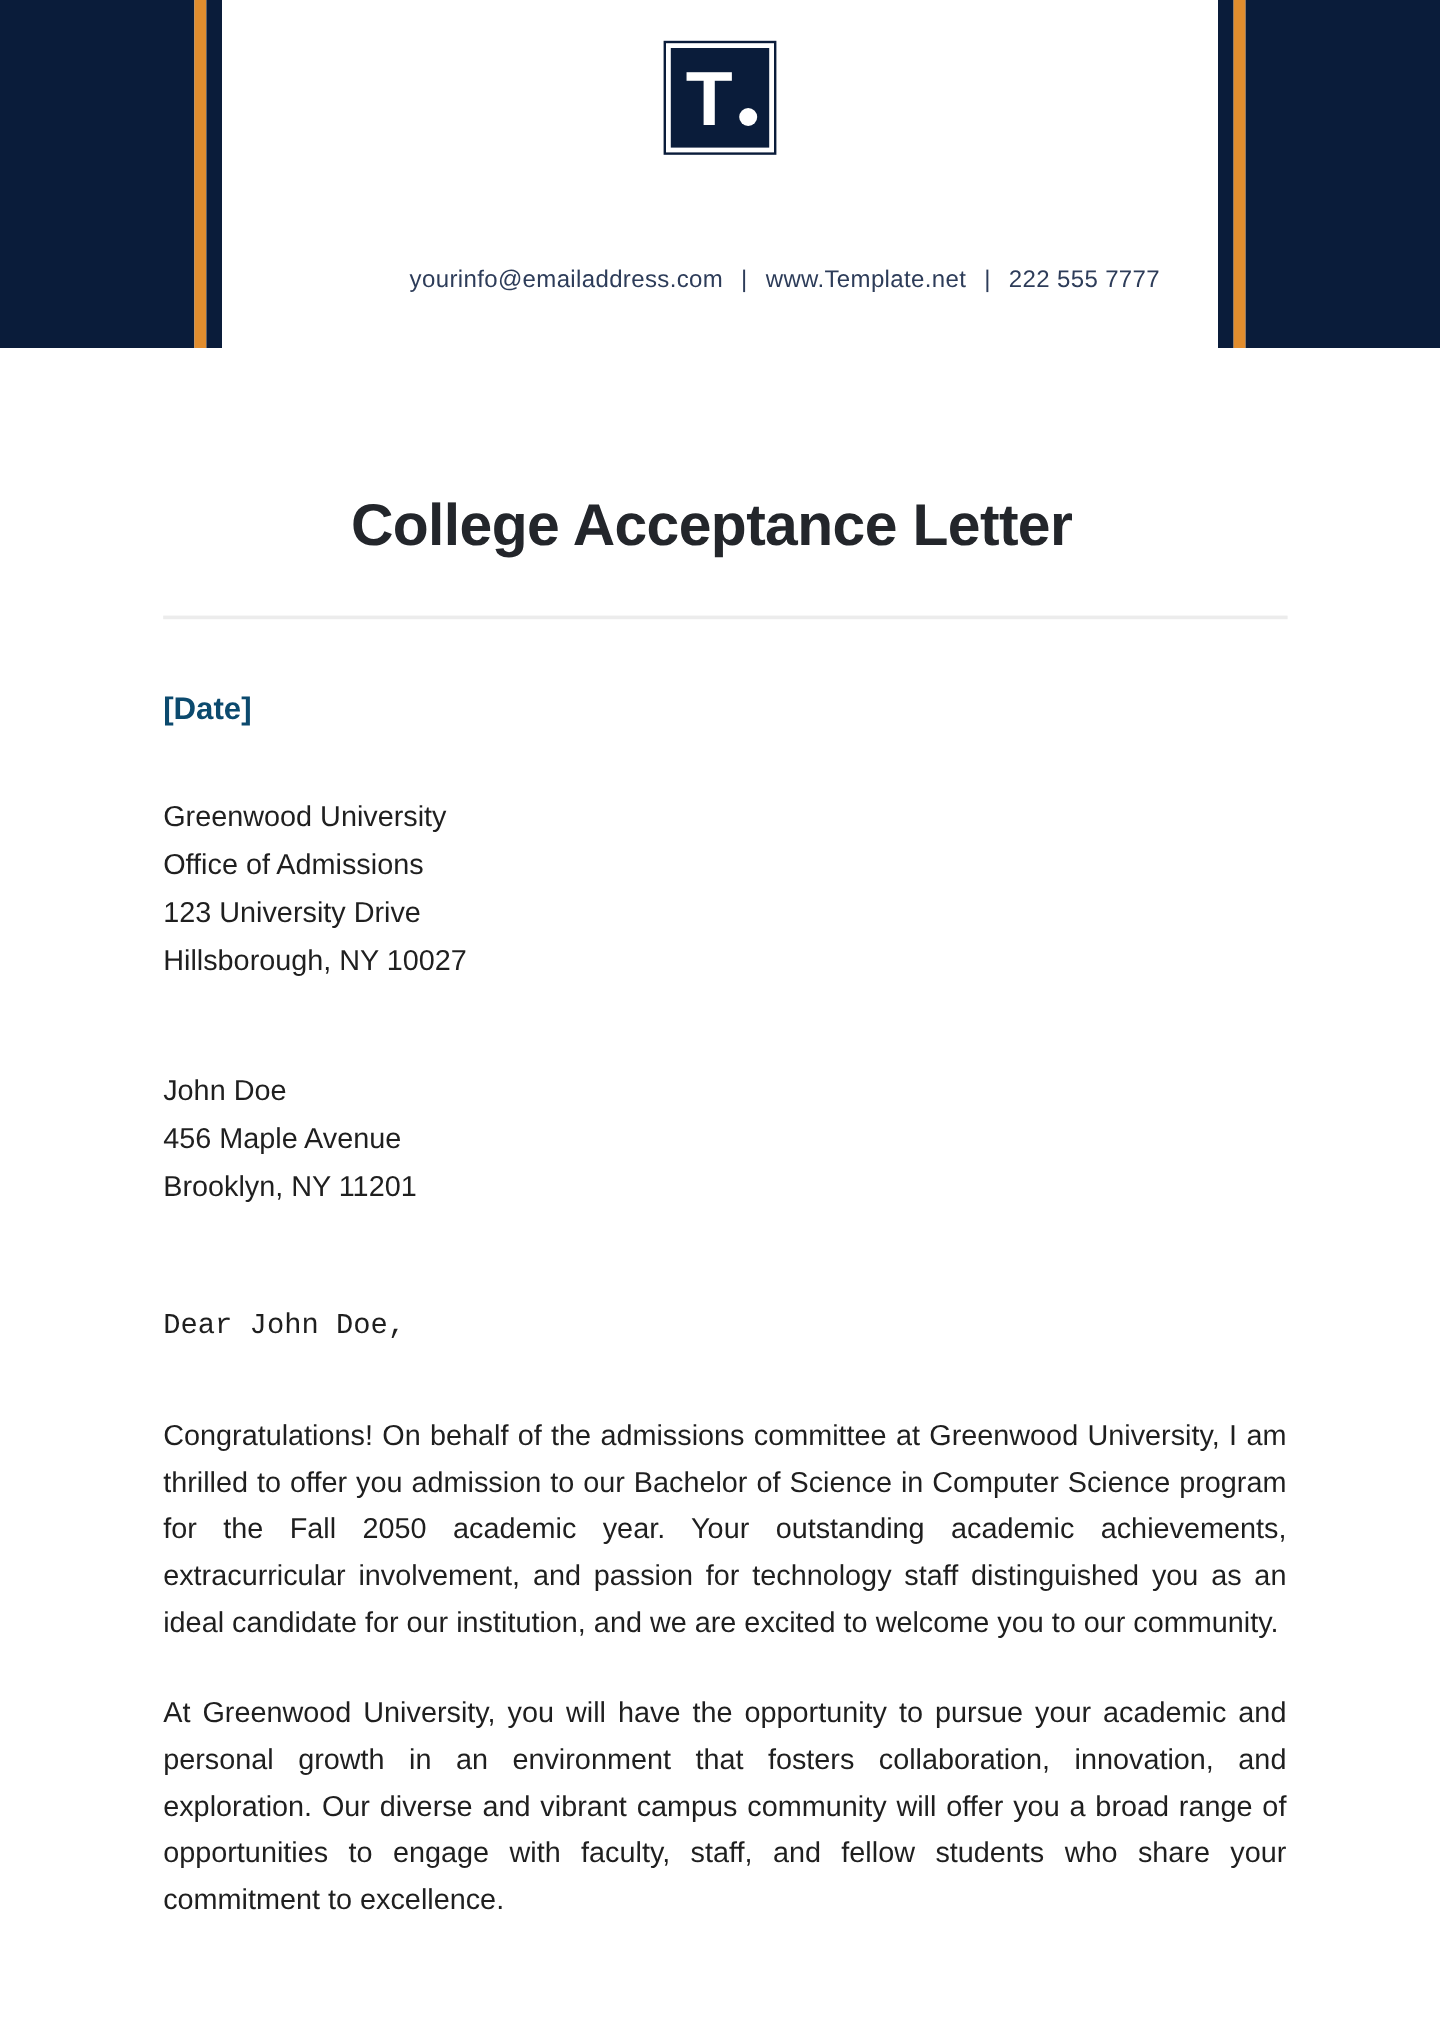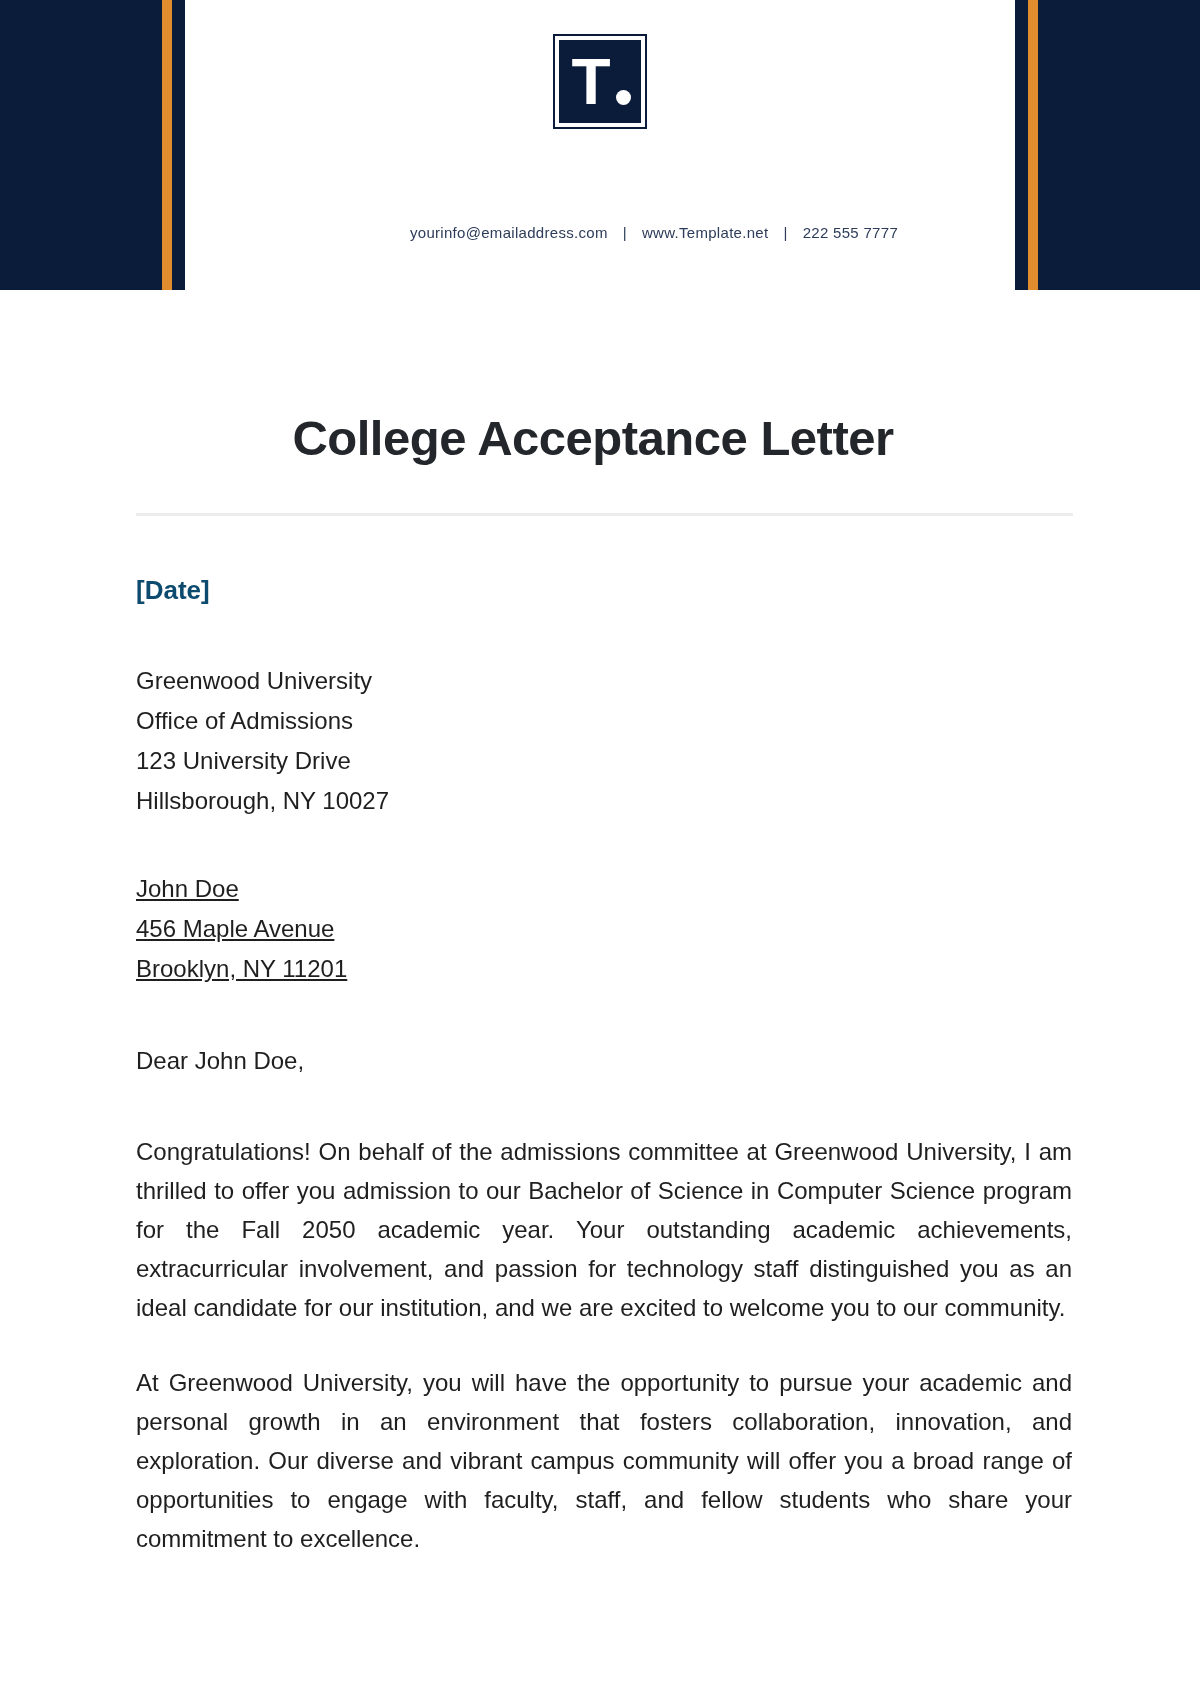--- a/index.html
+++ b/index.html
@@ -38,36 +38,36 @@
     letter-spacing:0;display:inline-block;
   }
   .logo-dot{
     position:absolute;right:-20px;bottom:9px;width:15px;height:15px;border-radius:50%;
     background:#ffffff;
   }
   
   .contact{
     position:absolute;left:186px;top:220px;width:936px;
     display:flex;justify-content:center;align-items:flex-start;gap:15px;
-    font-size:15px;line-height:26px;color:#2d3c59;letter-spacing:0.3px;
+    font-size:20px;line-height:26px;color:#2d3c59;letter-spacing:0.3px;
   }
   .contact .sep{color:#2d3c59;}
   
   .doc{position:absolute;top:290px;left:0;width:1200px;}
   .doc-title{
     margin:119px 14px 0 0;text-align:center;
     font-size:49px;line-height:58px;font-weight:700;color:#23262b;letter-spacing:-0.5px;
   }
   .divider{margin:46px 0 0 136px;width:937px;height:3px;background:#ececec;}
   .letter{margin-left:136px;width:936px;font-size:24px;color:#1f1f1f;}
   .date-line{margin-top:55px;font-size:26px;line-height:39px;font-weight:700;color:#0c4a6e;}
   .addr{line-height:40px;}
   .sender-block{margin-top:51px;}
-  .recipient-block{margin-top:48px;text-decoration:underline;}
-  .salutation{margin-top:52px;line-height:40px;}
+  .recipient-block{margin-top:69px;}
+  .salutation{margin-top:76px;line-height:40px;font-family:Liberation Mono, monospace;}
   .para{line-height:39px;}
   .para-1{margin-top:51px;}
   .para-2{margin-top:36px;}
   .jline{text-align:justify;text-align-last:justify;}
   .jlast{text-align:left;}
 </style>
 </head>
 <body>
 
 <div class="page">

